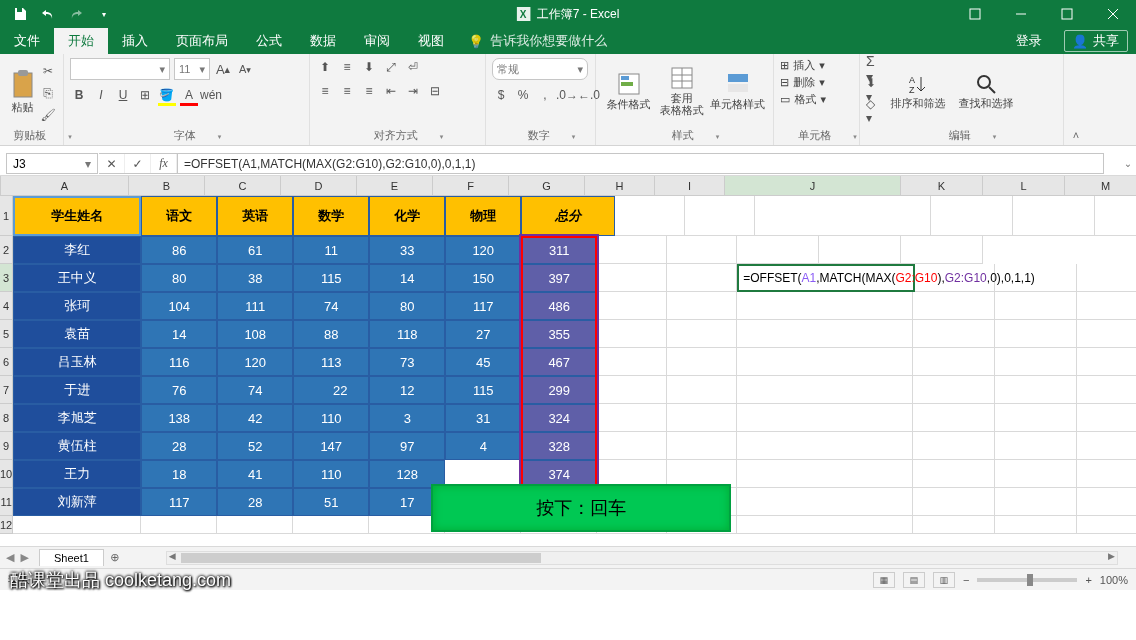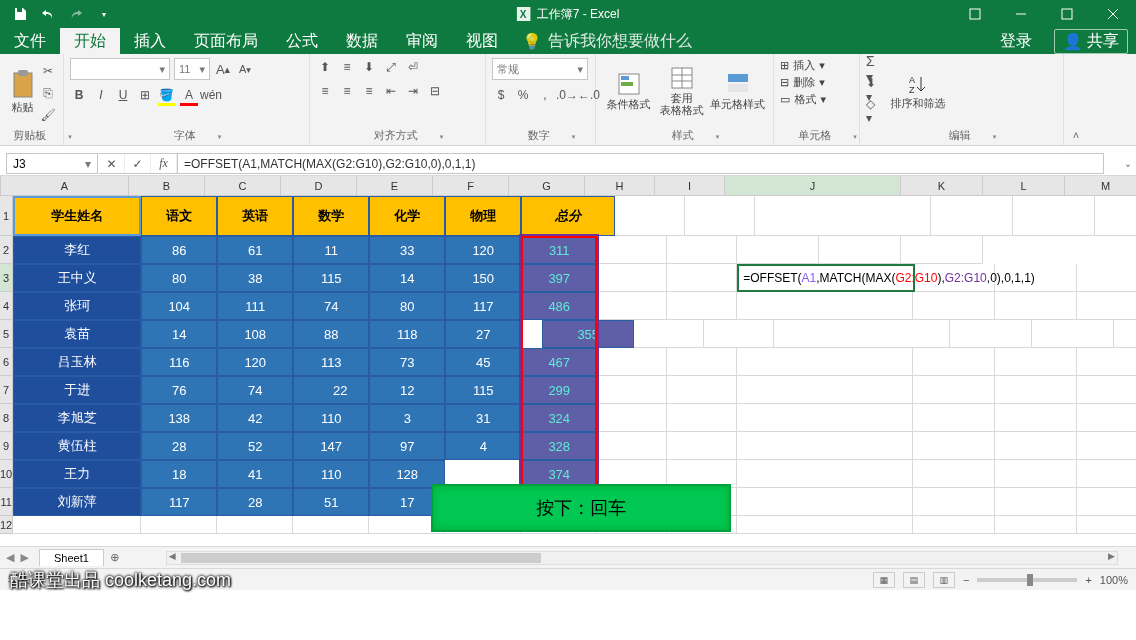--- a/index.html
+++ b/index.html
@@ -9,21 +9,21 @@
 .titlebar { background: #0f7a3f; height: 28px; display: flex; align-items: center; color: #fff; font-size: 12px; position: relative; }
 .qat { display: flex; align-items: center; gap: 4px; padding-left: 8px; }
 .qat-btn { width: 24px; height: 24px; display: flex; align-items: center; justify-content: center; }
 .qat svg { fill: #fff; }
 .title-center { position: absolute; left: 50%; transform: translateX(-50%); display: flex; align-items: center; gap: 6px; }
 .title-right { margin-left: auto; display: flex; align-items: center; }
 .win-btn { width: 46px; height: 28px; display: flex; align-items: center; justify-content: center; }
 .win-btn svg { stroke: #fff; fill: none; }
 
 
-.ribbon-tabs { background: #0f7a3f; height: 26px; display: flex; align-items: stretch; color: #fff; font-size: 16px; }
+.ribbon-tabs { background: #0f7a3f; height: 26px; display: flex; align-items: stretch; color: #fff; font-size: 13px; }
 .rtab { padding: 0 14px; display: flex; align-items: center; cursor: pointer; }
 .rtab.active { background: #f3f3f3; color: #0f7a3f; }
 .tellme { display: flex; align-items: center; gap: 6px; margin-left: 10px; opacity: 0.85; }
 .rtab-right { margin-left: auto; display: flex; align-items: center; }
 .share-btn { display: flex; align-items: center; gap: 4px; border: 1px solid rgba(255,255,255,0.6); padding: 1px 8px; margin: 2px 8px; border-radius: 2px; }
 
 
 .ribbon { background: #f3f3f3; height: 92px; border-bottom: 1px solid #d4d4d4; display: flex; font-size: 11px; color: #444; }
 .rgroup { border-right: 1px solid #e0e0e0; display: flex; flex-direction: column; padding: 4px 6px 2px; position: relative; }
 .rgroup-body { flex: 1; display: flex; align-items: flex-start; }
@@ -63,21 +63,21 @@
 .cells { position: relative; flex: 1; }
 .cell-row { display: flex; height: 28px; }
 .cell-row.big { height: 40px; }
 .cell-row.sm { height: 18px; }
 .cell { border-right: 1px solid #d9d9d9; border-bottom: 1px solid #d9d9d9; display: flex; align-items: center; justify-content: center; font-size: 13px; padding: 0 4px; position: relative; }
 
 
 .th-cell { background: #ffc000 !important; color: #000; font-weight: bold; border: 1px solid #295da3 !important; }
 .d-cell { background: #2f75b5; color: #fff; border: 1px solid #295da3 !important; }
 .d-cell.alt { background: #1f4e9c; }
-.tot-cell { background: #5f5fa8; color: #5eead4; border: 1px solid #295da3 !important; }
+.tot-cell { background: #5f5fa8; color: #ffffff; border: 1px solid #295da3 !important; }
 
 .red-annot { color: #ff0000; font-weight: bold; font-size: 13px; }
 
 
 .edit-cell { position: absolute; background: #fff; border: 2px solid #1f7a3f; font-size: 12px; color: #000; display: flex; align-items: center; padding: 0 4px; white-space: nowrap; z-index: 10; }
 .formula-colored .p1 { color: #8b5cf6; }
 .formula-colored .p2 { color: #ff0000; }
 .formula-colored .p3 { color: #7030a0; }
 
 .range-outline { position: absolute; border: 2px solid #5b9bd5; pointer-events: none; z-index: 5; }
@@ -240,21 +240,21 @@
         <span class="mini">⇤</span>
         <span class="mini">⇥</span>
         <span class="mini">⊟</span>
       </div>
     </div>
     <div class="rgroup-label">对齐方式</div>
   </div>
 
   <div class="rgroup" style="width:110px;">
     <div class="rgroup-body" style="flex-direction:column;">
-      <div class="font-combo" style="width:96px;"><span>常规</span><span style="flex:1"></span>▾</div>
+      <div class="font-combo" style="width:96px;border-radius:7px;"><span>常规</span><span style="flex:1"></span>▾</div>
       <div class="font-row" style="margin-top:6px;">
         <span class="mini">$</span>
         <span class="mini">%</span>
         <span class="mini">,</span>
         <span class="mini">.0→</span>
         <span class="mini">←.0</span>
       </div>
     </div>
     <div class="rgroup-label">数字</div>
   </div>
@@ -306,20 +306,27 @@
         <span class="mini">⬇ ▾</span>
         <span class="mini">◇ ▾</span>
       </div>
       <div class="bigbtn" style="width:68px;">
         <svg width="22" height="22">
             <text x="2" y="10" font-size="9" fill="#333">A</text>
             <text x="2" y="20" font-size="9" fill="#333">Z</text>
             <path d="M14 4v14l4-4M14 18l-4-4" stroke="#333" fill="none"></path>
           </svg>
         <span class="lbl">排序和筛选</span>
+      </div>
+      <div class="bigbtn" style="width:68px;">
+        <svg width="22" height="22">
+            <circle cx="9" cy="9" r="6" stroke="#333" fill="none" stroke-width="2"></circle>
+            <line x1="14" y1="14" x2="20" y2="20" stroke="#333" stroke-width="2"></line>
+          </svg>
+        <span class="lbl">查找和选择</span>
       </div>
     </div>
     <div class="rgroup-label">编辑</div>
   </div>
   <div class="collapse-ribbon">˄</div>
 </div>
 
 <div class="fbar-row">
   <div class="namebox">
     <span>J3</span>
@@ -429,21 +436,21 @@
           <div class="cell" style="width: 82px;"></div>
           <div class="cell" style="width: 82px;"></div>
         </div>
         <div class="cell-row" style="height: 28px;">
           <div class="cell d-cell alt" style="width: 128px;">袁苗</div>
           <div class="cell d-cell" style="width: 76px;">14</div>
           <div class="cell d-cell" style="width: 76px;">108</div>
           <div class="cell d-cell" style="width: 76px;">88</div>
           <div class="cell d-cell" style="width: 76px;">118</div>
           <div class="cell d-cell" style="width: 76px;">27</div>
-          <div class="cell tot-cell" style="width: 92px; margin-left: 21px;">355</div>
+          <div class="cell tot-cell" style="width: 76px;">355</div>
           <div class="cell" style="width: 70px;"></div>
           <div class="cell" style="width: 70px;"></div>
           <div class="cell" style="width: 176px;"></div>
           <div class="cell" style="width: 82px;"></div>
           <div class="cell" style="width: 82px;"></div>
           <div class="cell" style="width: 82px;"></div>
         </div>
         <div class="cell-row" style="height: 28px;">
           <div class="cell d-cell alt" style="width: 128px;">吕玉林</div>
           <div class="cell d-cell" style="width: 76px;">116</div>

